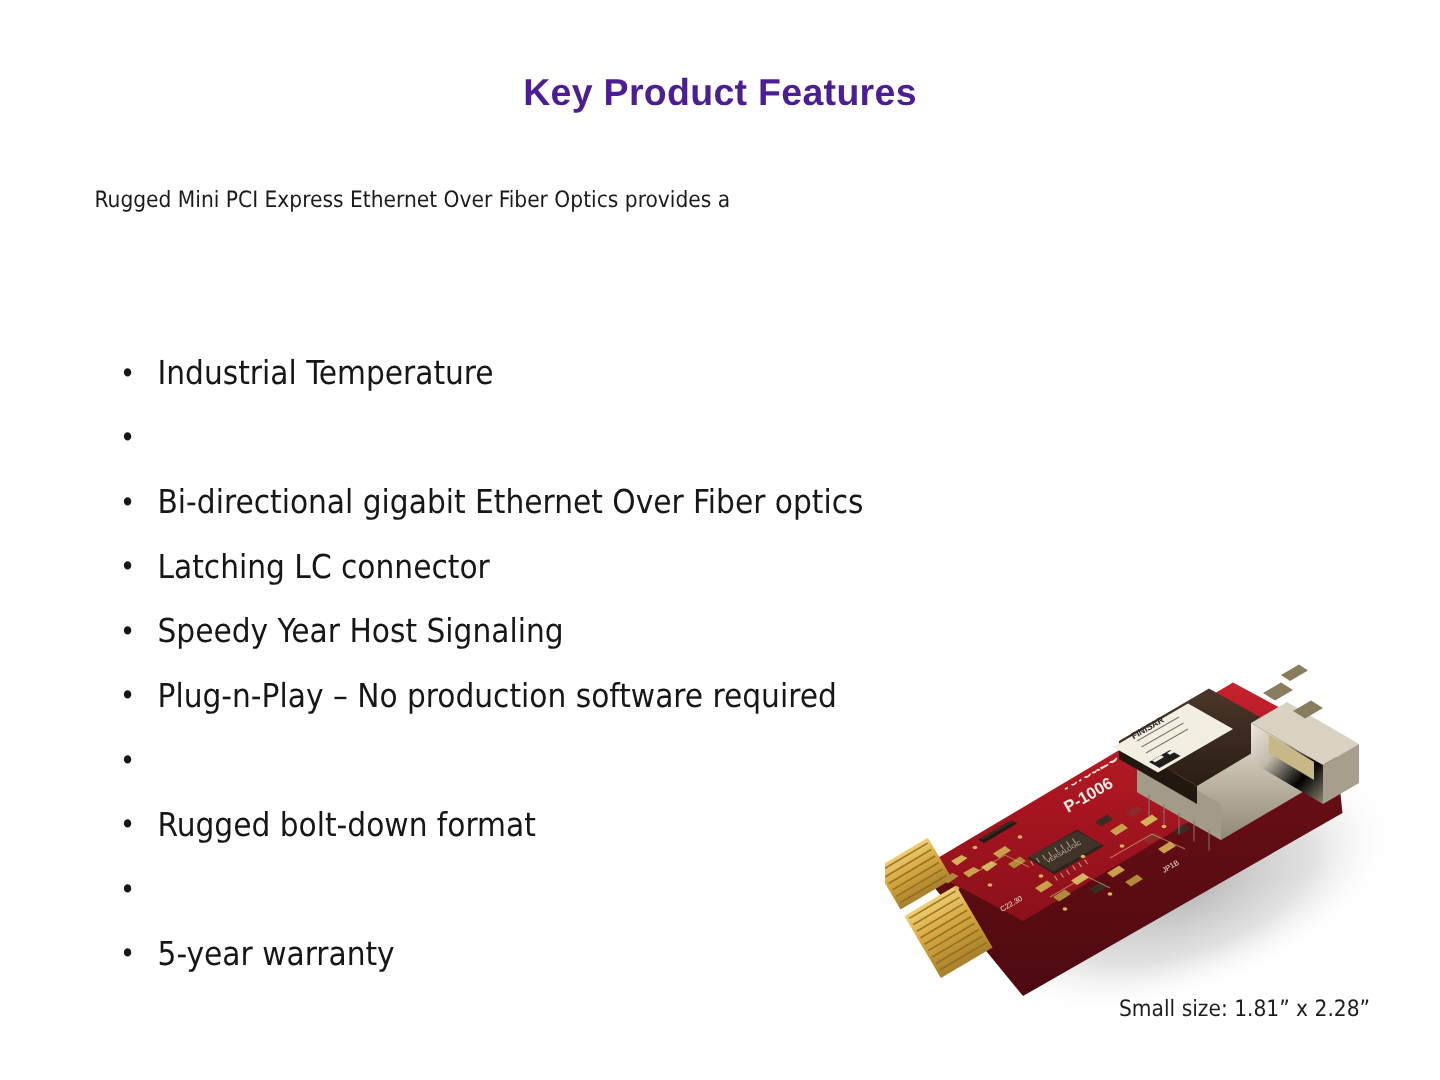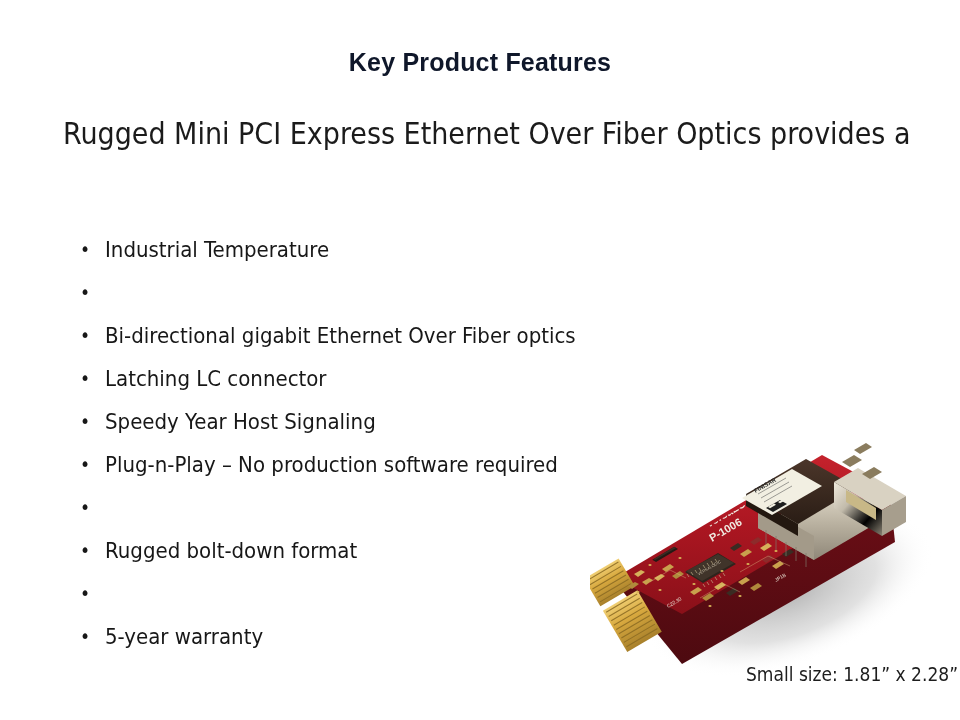--- a/index.html
+++ b/index.html
@@ -20,32 +20,32 @@
   #slide-title {
     position: absolute;
     top: 48px;
     left: 0;
     width: 960px;
     text-align: center;
     font-family: "Liberation Sans", sans-serif;
     font-weight: bold;
     font-size: 25px;
     letter-spacing: 0.2px;
-    color: #0f172a;
+    color: #4c1d95;
   }
 
   
   #intro {
     position: absolute;
     top: 120px;
     left: 63px;
     width: 740px;
     font-family: "DejaVu Sans Condensed", "Liberation Sans Narrow", "Liberation Sans", sans-serif;
     font-stretch: condensed;
-    font-size: 30px;
+    font-size: 15px;
     line-height: 27px;
     color: #1b1b1b;
   }
   #intro .line { display: block; white-space: nowrap; }
 
   
   #feature-list {
     position: absolute;
     top: 228px;
     left: 78px;
@@ -74,21 +74,21 @@
     color: #171717;
   }
 
   
   #board-caption {
     position: absolute;
     left: 746px;
     top: 663px;
     font-family: "DejaVu Sans Condensed", "Liberation Sans Narrow", "Liberation Sans", sans-serif;
     font-stretch: condensed;
-    font-size: 19px;
+    font-size: 15px;
     color: #1d1d1d;
     white-space: nowrap;
   }
 
   
   #board-photo {
     position: absolute;
     left: 590px;
     top: 432px;
     width: 360px;

